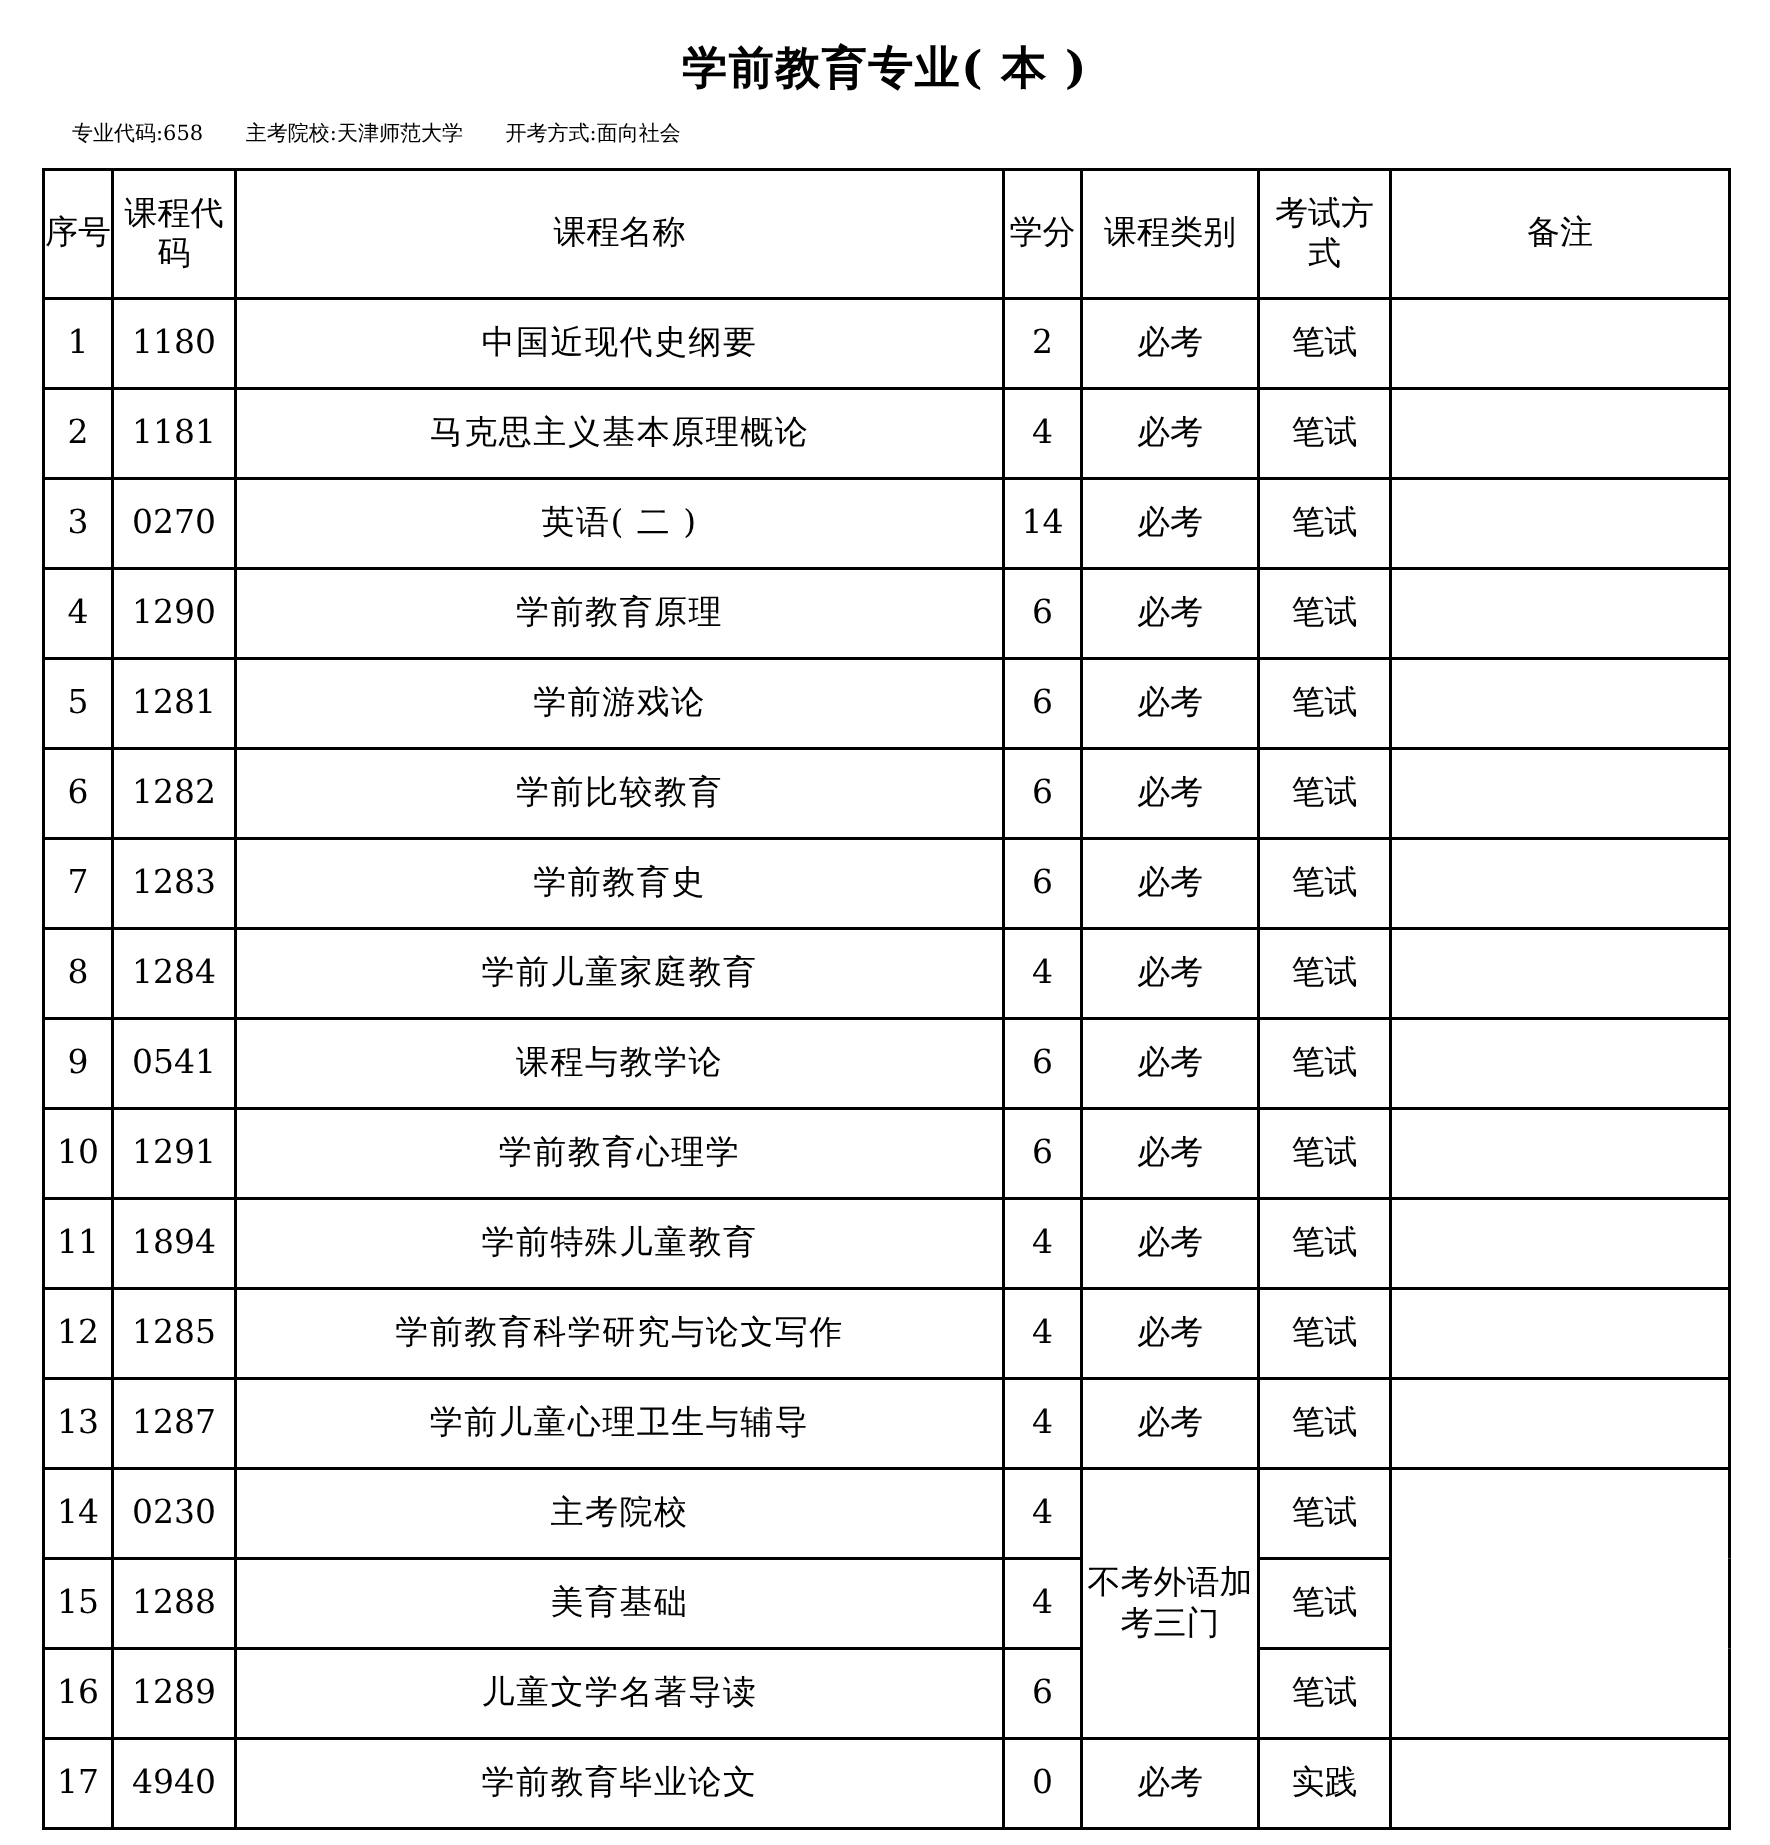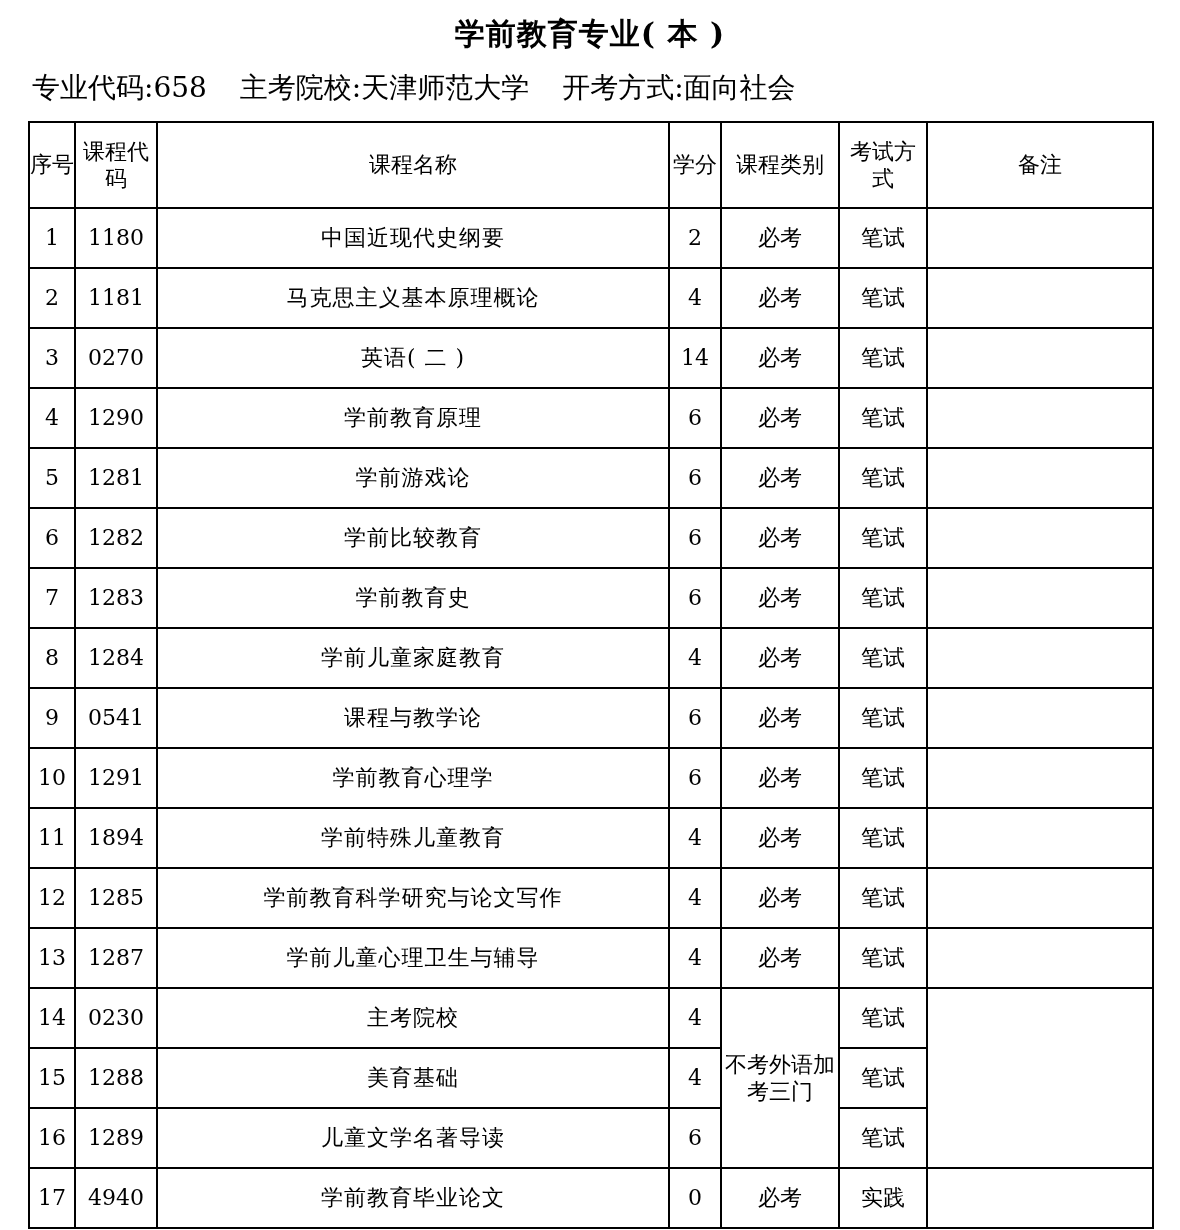--- a/index.html
+++ b/index.html
@@ -19,27 +19,27 @@
     height: 1230px;
     box-sizing: border-box;
     padding: 0;
     position: relative;
   }
   .doc-title {
     text-align: center;
     font-size: 30px;
     font-weight: bold;
     letter-spacing: 1px;
-    margin-top: 14px;
+    margin-top: 25px;
     margin-bottom: 14px;
     font-family: "DejaVu Serif", "Liberation Serif", serif;
   }
   .meta-line {
-    font-size: 28px;
-    margin-left: 32px;
+    font-size: 14px;
+    margin-left: 48px;
     margin-bottom: 14px;
     white-space: nowrap;
   }
   .meta-seg {
     display: inline-block;
     margin-right: 24px;
   }
   table.course-table {
     border-collapse: collapse;
     margin-left: 28px;

